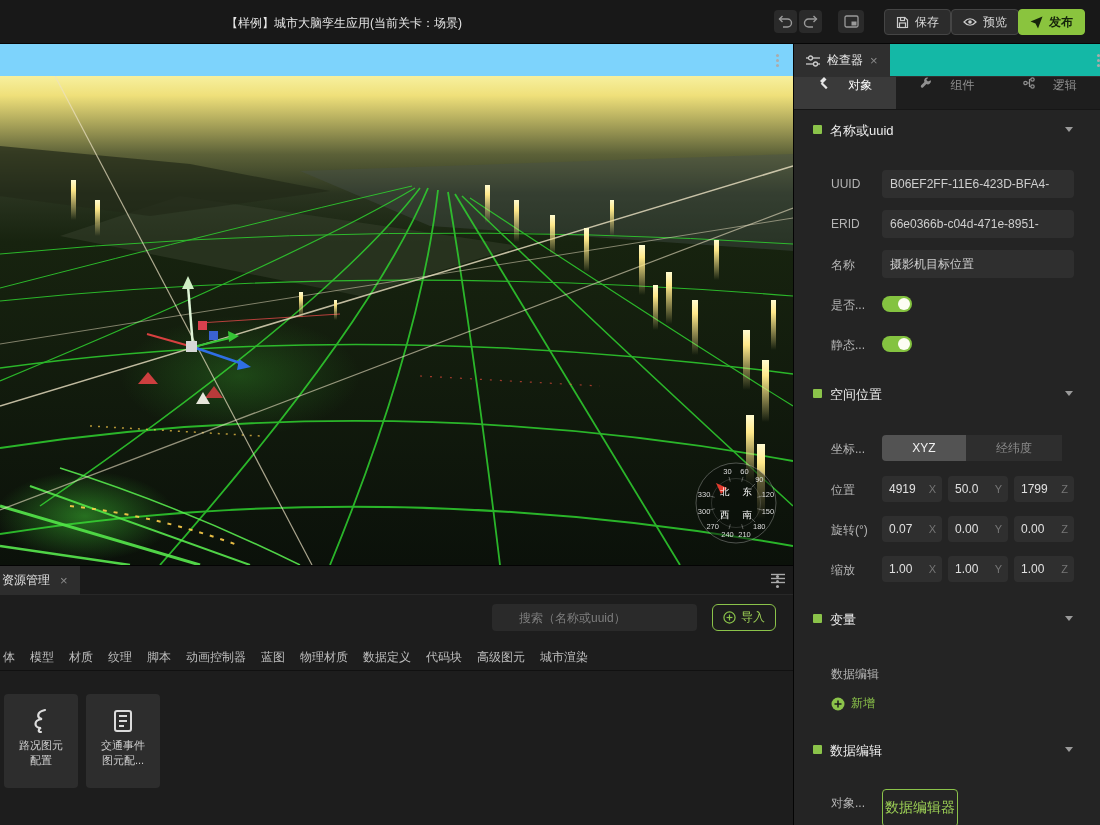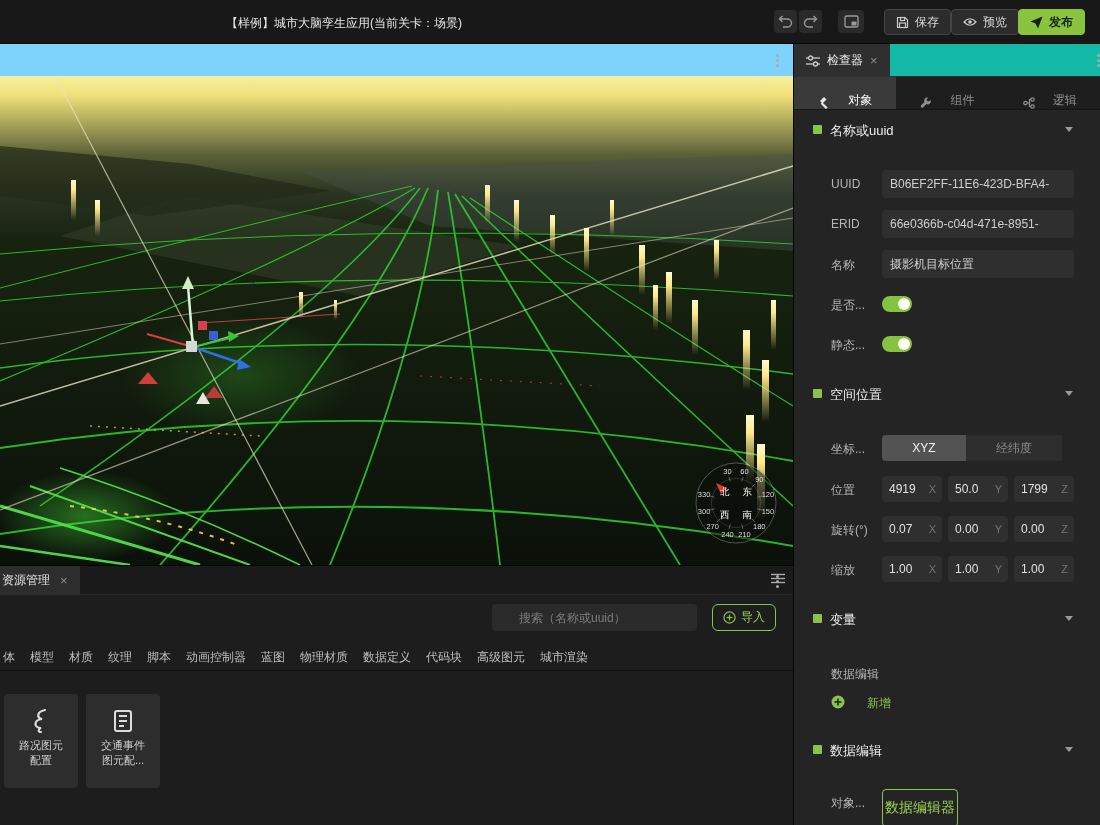--- a/index.html
+++ b/index.html
@@ -29,38 +29,38 @@
   #cats .cat{cursor:pointer;white-space:nowrap}
   #cats-divider{position:absolute;top:104px;left:0;width:793px;height:1px;background:#111}
   .card{position:absolute;top:128px;width:74px;height:94px;background:#2d2d2d;border-radius:4px;text-align:center;cursor:pointer}
   .card .ic{margin-top:10px;height:34px;display:flex;align-items:center;justify-content:center}
   .card .l1,.card .l2{font-size:11px;color:#cfcfcf;line-height:15px}
   
   #inspector{position:absolute;top:44px;left:793px;width:307px;height:781px;background:#242424;border-left:1px solid #040404}
   #insp-head{position:absolute;top:0;left:0;width:318px;height:33px;background:#14b8a6;border-bottom:1px solid #313131}
   .insp-tab{position:absolute;left:0;top:0;height:33px;padding:0 12px;background:#2f2f2f;display:flex;align-items:center;gap:7px;font-size:12px;color:#eaeaea;cursor:pointer}
   #insp-tabs{position:absolute;top:33px;left:0;width:307px;height:33px;display:flex;background:#1e1e1e;border-bottom:1px solid #161616}
-  .itab{flex:1;display:flex;align-items:flex-end;justify-content:center;gap:18px;font-size:12px;color:#8f8f8f;cursor:pointer}
+  .itab{flex:1;display:flex;align-items:flex-start;justify-content:center;gap:18px;font-size:12px;color:#8f8f8f;cursor:pointer}
   .itab.active{background:#3a3a3a;color:#fff}
   .sec{position:absolute;left:0;width:307px;height:18px}
   .sec .sq{position:absolute;left:19px;top:4px;width:9px;height:9px;background:#8bc34a;border-radius:1px}
   .sec .st{position:absolute;left:36px;top:1px;font-size:13px;color:#ededed}
   .caret{position:absolute;right:28px;top:6px;width:0;height:0;border-left:4.5px solid transparent;border-right:4.5px solid transparent;border-top:5px solid #9a9a9a;cursor:pointer}
   .frow{position:absolute;left:0;width:307px;height:28px}
   .flbl{position:absolute;left:37px;top:7px;font-size:12px;color:#b5b5b5;white-space:nowrap}
   .finput{position:absolute;left:88px;top:0;width:192px;height:28px;background:#2f2f2f;border:none;border-radius:4px;color:#cfcfcf;font-size:12px;padding:0 8px;outline:none;white-space:nowrap;overflow:hidden}
   .trip{position:absolute;top:1px;width:60px;height:26px;background:#2f2f2f;border-radius:4px}
   .trip .v{position:absolute;left:7px;top:6px;font-size:12px;color:#e0e0e0;max-width:38px;overflow:hidden;white-space:nowrap}
   .trip .ax{position:absolute;right:6px;top:7px;font-size:11px;color:#767676}
   .toggle{position:absolute;left:88px;top:6px;width:30px;height:16px;border-radius:8px;background:#84c340;cursor:pointer}
   .toggle::after{content:"";position:absolute;right:2px;top:2px;width:12px;height:12px;border-radius:50%;background:#fdfdf2}
   .seg{position:absolute;left:88px;top:1px;width:192px;height:26px;border-radius:4px;overflow:hidden;display:flex}
   .seg .s1{width:84px;background:#535353;color:#f2f2f2;font-size:12px;display:flex;align-items:center;justify-content:center;cursor:pointer}
   .seg .s2{width:96px;background:#2e2e2e;color:#8a8a8a;font-size:12px;display:flex;align-items:center;justify-content:center;cursor:pointer}
-  .green-link{position:absolute;left:37px;display:flex;gap:22px;color:#8bc34a;font-size:12px;cursor:pointer}
+  .green-link{position:absolute;left:37px;display:flex;gap:6px;align-items:center;color:#8bc34a;font-size:12px;cursor:pointer}
   .outline-btn{position:absolute;left:88px;height:38px;padding:0 2px;border:1px solid #8bc34a;border-radius:4px;color:#9ccf55;font-size:14px;display:flex;align-items:center;background:transparent;cursor:pointer}
 </style>
 </head>
 <body>
 
 <div id="topbar">
   <span class="title">【样例】城市大脑孪生应用(当前关卡：场景)</span>
 
   <div class="tb-sq" style="left:774px">
     <svg width="15" height="13" viewBox="0 0 15 13" fill="none" stroke="#9a9a9a" stroke-width="1.4">

